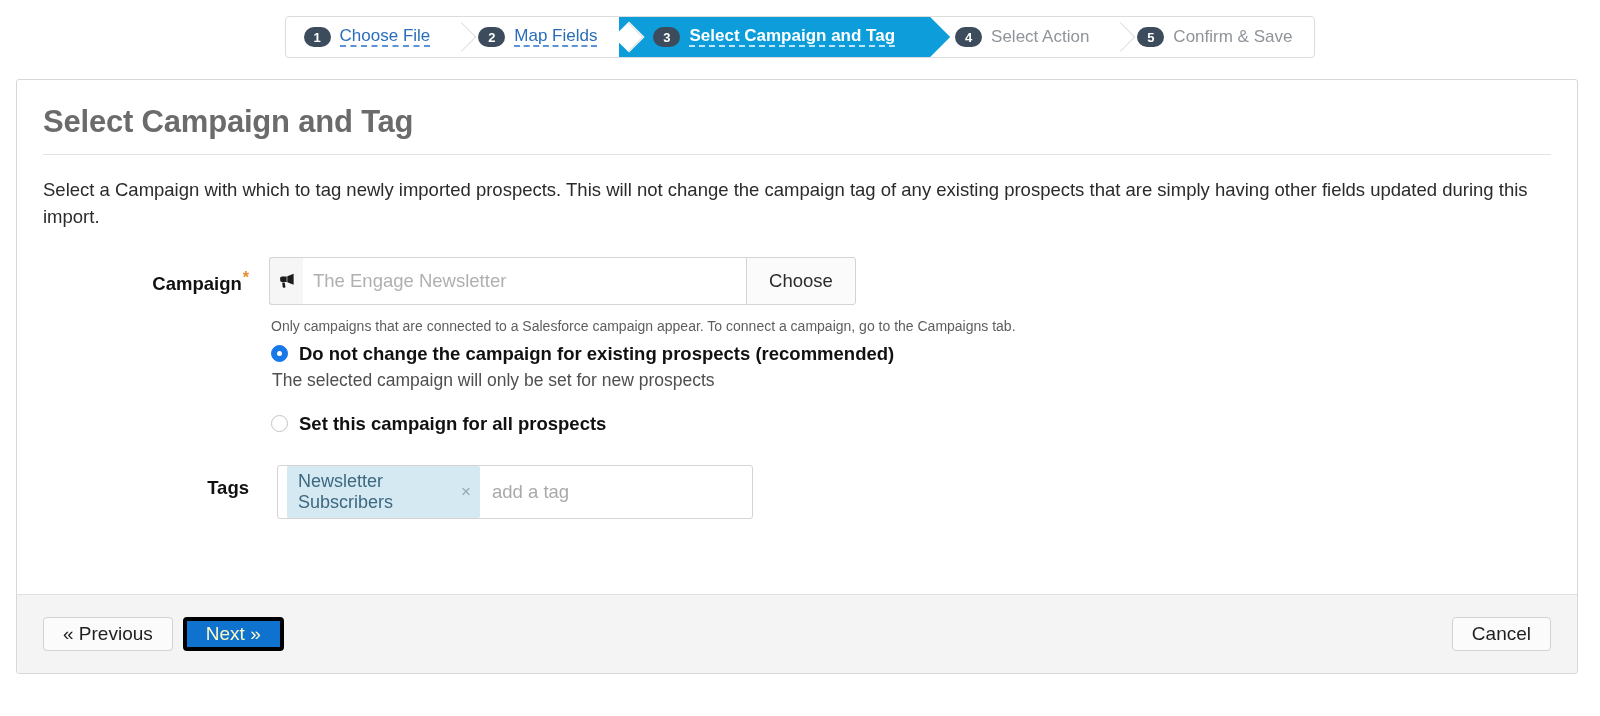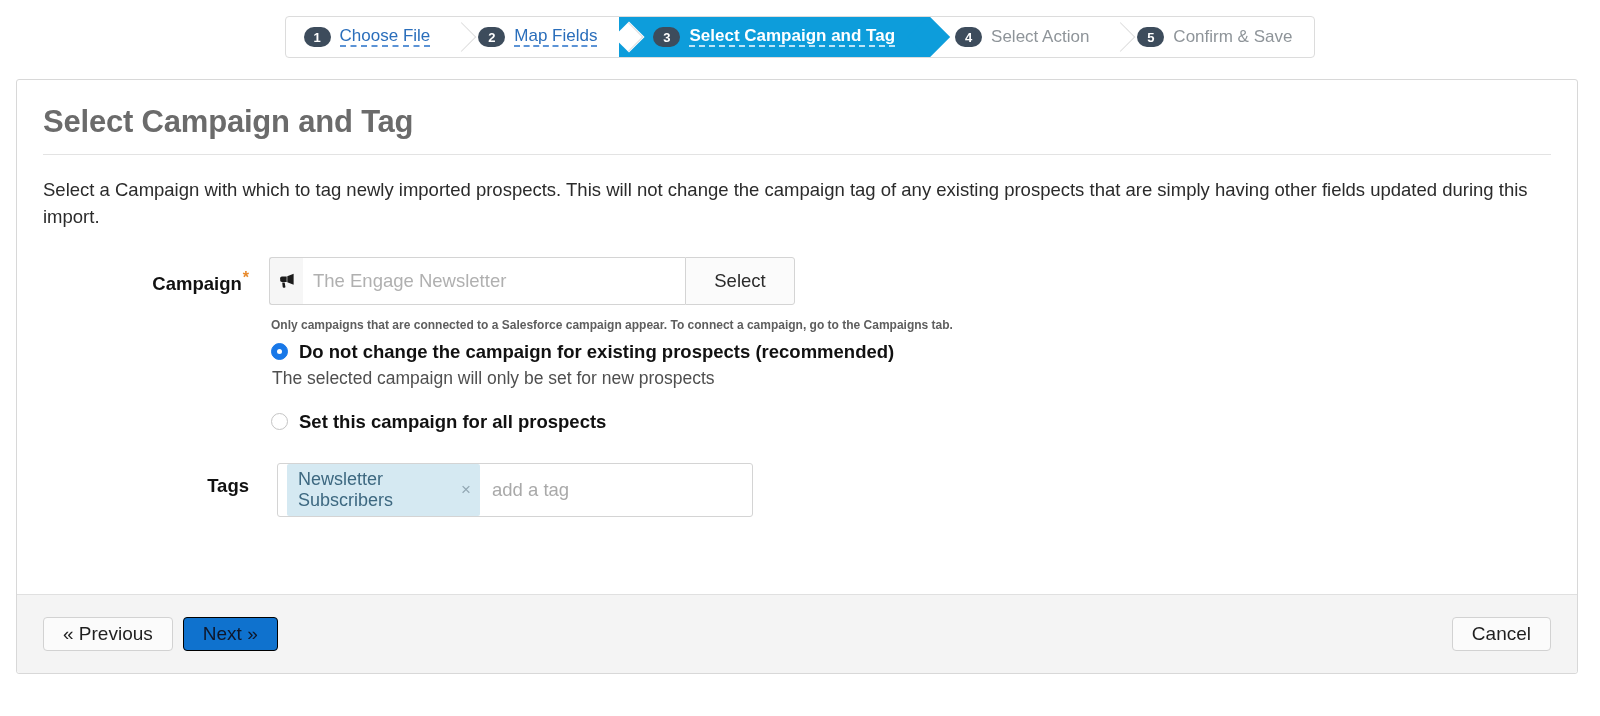--- a/index.html
+++ b/index.html
@@ -152,21 +152,21 @@
     text-align: right;
     padding-right: 20px;
     font-size: 18.5px;
     font-weight: bold;
     color: #111111;
     padding-top: 12px;
   }
   .req { color: #e8892b; font-size: 16px; vertical-align: super; margin-left: 1px; }
   .form-field { flex: 1 1 auto; }
 
-  .input-group { display: flex; align-items: stretch; width: 526px; }
+  .input-group { display: flex; align-items: stretch; width: 587px; }
   .input-addon {
     width: 34px;
     flex: 0 0 34px;
     border: 1px solid #d4d4d4;
     border-right: none;
     border-radius: 3px 0 0 3px;
     background: #f6f6f6;
     display: flex;
     align-items: center;
     justify-content: center;
@@ -190,24 +190,23 @@
     border: 1px solid #d4d4d4;
     border-radius: 0 3px 3px 0;
     background: #fbfbfb;
     font-size: 18.5px;
     color: #2b2b2b;
     font-family: "Liberation Sans", sans-serif;
     cursor: pointer;
     height: 48px;
   }
   .help-text {
-    font-size: 12px;
+    font-size: 14px;
     color: #5e5e5e;
     margin: 13px 0 9px 2px;
-    font-weight: bold;
   }
 
   .radio-row { display: flex; align-items: center; margin: 9px 0 0 2px; gap: 11px; }
   .radio {
     width: 17px;
     height: 17px;
     border-radius: 50%;
     border: 1px solid #c4c4c4;
     background: #ffffff;
     flex: 0 0 17px;
@@ -293,22 +292,22 @@
     padding: 0 19px;
     height: 34px;
   }
   .btn-default {
     background: #fbfbfb;
     border: 1px solid #d2d2d2;
     color: #1f1f1f;
   }
   .btn-primary {
     background: #0f72ce;
-    border: 1px solid #000000;
-    color: #0f172a;
+    border: 4px solid #000000;
+    color: #fef9c3;
   }
   .footer-left { display: flex; gap: 10px; }
   .footer-right { margin-left: auto; }
 </style>
 </head>
 <body>
 
 <div class="wizard-wrap">
   <div class="wizard">
 
@@ -357,21 +356,21 @@
       <div class="form-field">
         <div class="input-group">
           <span class="input-addon">
             <svg width="19" height="19" viewBox="0 0 24 24" aria-hidden="true">
               <path d="M21 3.5v14l-8-3.2V6.7z" fill="#1b1b1b"></path>
               <path d="M12.2 7H6.2C4.9 7 4 7.9 4 9.2v2.6C4 13.1 4.9 14 6.2 14h6z" fill="#1b1b1b"></path>
               <path d="M6.6 14.4h3.1l.9 5.4c.1.6-.4 1.2-1 1.2H8.3c-.5 0-1-.4-1.1-.9z" fill="#1b1b1b"></path>
             </svg>
           </span>
           <input class="campaign-input" type="text" placeholder="The Engage Newsletter" style="">
-          <button class="choose-btn">Select</button>
+          <button class="choose-btn">Choose</button>
         </div>
 
         <div class="help-text">Only campaigns that are connected to a Salesforce campaign appear. To connect a campaign, go to the Campaigns tab.</div>
 
         <div class="radio-block">
           <div class="radio-row">
             <span class="radio checked"></span>
             <span class="radio-label">Do not change the campaign for existing prospects (recommended)</span>
           </div>
           <div class="radio-sub">The selected campaign will only be set for new prospects</div>

